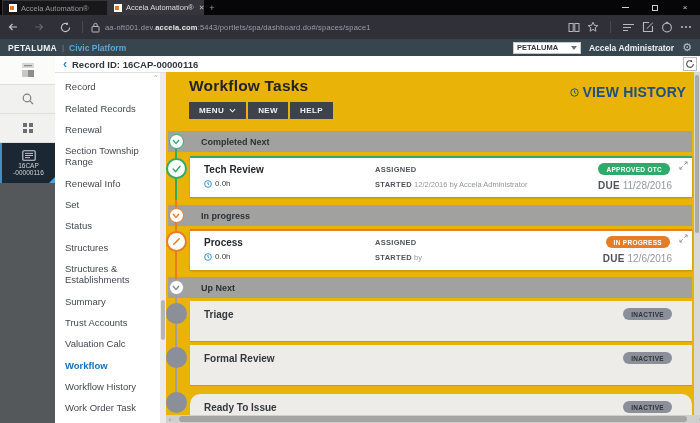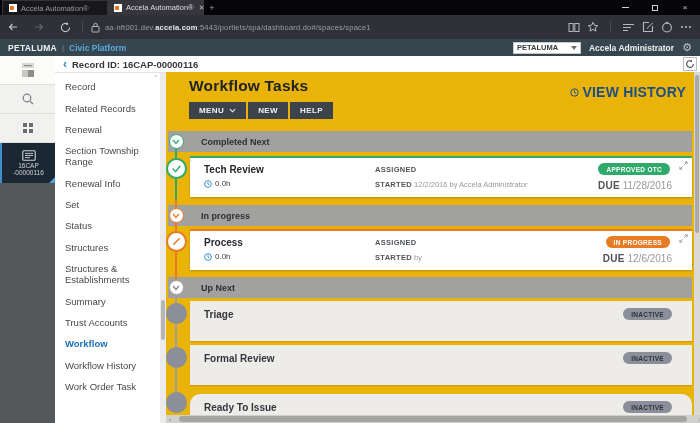--- a/index.html
+++ b/index.html
@@ -266,20 +266,21 @@
     <li>Related Records</li>
     <li>Renewal</li>
     <li>Section Township Range</li>
     <li>Renewal Info</li>
     <li>Set</li>
     <li>Status</li>
     <li>Structures</li>
     <li>Structures &amp; Establishments</li>
     <li>Summary</li>
     <li>Trust Accounts</li>
+    <li>Valuation Calc</li>
     <li class="active">Workflow</li>
     <li>Workflow History</li>
     <li>Work Order Task</li>
   </ul>
 </div>
 <div class="navscroll">
     <div class="thumb"></div>
   </div>
 
 <div class="content">

